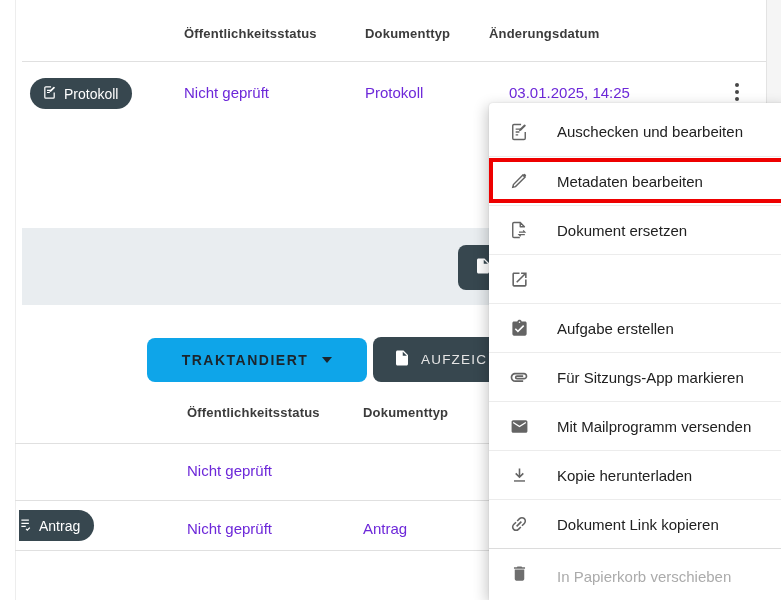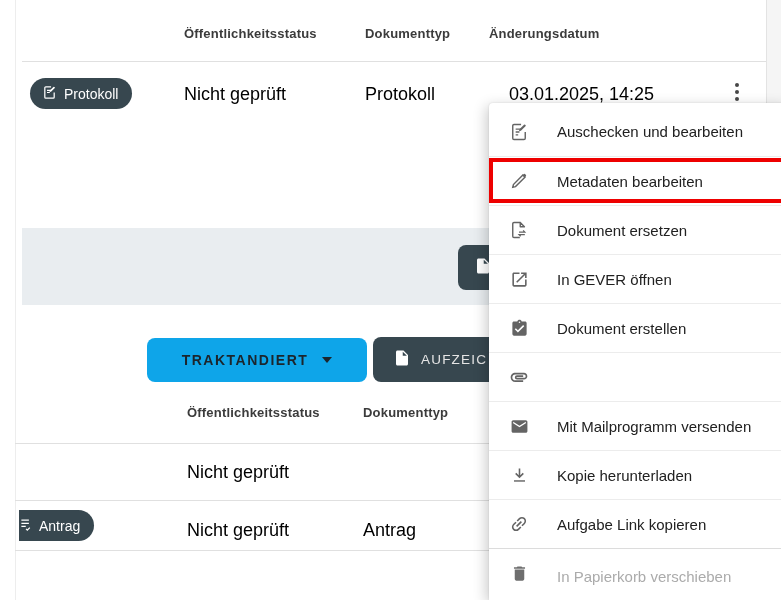--- a/index.html
+++ b/index.html
@@ -3,21 +3,21 @@
 <meta charset="utf-8">
 <style>
   html,body{margin:0;padding:0;background:#fff;}
   .page{position:relative;width:781px;height:600px;overflow:hidden;background:#fff;
         font-family:"Liberation Sans",sans-serif;color:#202124;}
   .vline{position:absolute;width:1px;background:#e3e3e3;}
   .hline{position:absolute;height:1px;background:#e0e0e0;}
 
   
   .th{position:absolute;font-size:13px;font-weight:bold;color:#3b3b3b;letter-spacing:.2px;white-space:nowrap;}
-  .cell{position:absolute;font-size:18px;color:#000000;white-space:nowrap;}
+  .cell{position:absolute;font-size:15px;color:#6d28d9;white-space:nowrap;}
 
   
   .chip{position:absolute;height:31px;background:#37474f;border-radius:16px;color:#fff;
         display:flex;align-items:center;gap:7px;padding:0 14px 0 12px;font-size:14px;white-space:nowrap;}
   .chip svg{flex:0 0 auto;}
   .chip-clip{position:absolute;overflow:hidden;}
   .chip-clip .chip{position:absolute;top:0;}
 
   
   .kebab{position:absolute;width:18px;height:22px;display:flex;flex-direction:column;
@@ -168,38 +168,38 @@
       </span>
       <span class="ml">Dokument ersetzen</span>
     </div>
 
     <div class="menu-item">
       <span class="mi">
         <svg viewBox="0 0 24 24" width="19" height="19">
             <path d="M19 19H5V5h7V3H5c-1.1 0-2 .9-2 2v14c0 1.1.9 2 2 2h14c1.1 0 2-.9 2-2v-7h-2v7zM14 3v2h3.59l-9.83 9.83 1.41 1.41L19 6.41V10h2V3h-7z" fill="currentColor"></path>
           </svg>
       </span>
-      <span class="ml">In GEVER öffnen</span>
     </div>
 
     <div class="menu-item">
       <span class="mi">
         <svg viewBox="0 0 24 24" width="19" height="19">
             <path d="M19 3h-4.18C14.4 1.84 13.3 1 12 1c-1.3 0-2.4.84-2.82 2H5c-1.1 0-2 .9-2 2v14c0 1.1.9 2 2 2h14c1.1 0 2-.9 2-2V5c0-1.1-.9-2-2-2zm-7 0c.55 0 1 .45 1 1s-.45 1-1 1-1-.45-1-1 .45-1 1-1zm-2 14-4-4 1.41-1.41L10 14.17l6.59-6.59L18 9l-8 8z" fill="currentColor"></path>
           </svg>
       </span>
-      <span class="ml">Dokument erstellen</span>
+      <span class="ml">Aufgabe erstellen</span>
     </div>
 
     <div class="menu-item">
       <span class="mi">
         <svg viewBox="0 0 24 24" width="20" height="20">
             <path d="M2 12.5C2 9.46 4.46 7 7.5 7H18c2.21 0 4 1.79 4 4s-1.79 4-4 4H9.5a2.5 2.5 0 0 1 0-5H17v2H9.41c-.55 0-.55 1 0 1H18c1.1 0 2-.9 2-2s-.9-2-2-2H7.5C5.57 9 4 10.57 4 12.5S5.57 16 7.5 16H17v2H7.5A5.5 5.5 0 0 1 2 12.5z" fill="currentColor"></path>
           </svg>
       </span>
+      <span class="ml">Für Sitzungs-App markieren</span>
     </div>
 
     <div class="menu-item">
       <span class="mi">
         <svg viewBox="0 0 24 24" width="19" height="19">
             <path d="M20 4H4c-1.1 0-2 .9-2 2v12c0 1.1.9 2 2 2h16c1.1 0 2-.9 2-2V6c0-1.1-.9-2-2-2zm0 4-8 5-8-5V6l8 5 8-5v2z" fill="currentColor"></path>
           </svg>
       </span>
       <span class="ml">Mit Mailprogramm versenden</span>
     </div>
@@ -215,21 +215,21 @@
     </div>
 
     <div class="menu-item">
       <span class="mi">
         <svg viewBox="0 0 24 24" width="20" height="20">
             <g transform="rotate(-45 12 12)">
               <path d="M3.9 12c0-1.71 1.39-3.1 3.1-3.1h4V7H7c-2.76 0-5 2.24-5 5s2.24 5 5 5h4v-1.9H7c-1.71 0-3.1-1.39-3.1-3.1zM8 13h8v-2H8v2zm9-6h-4v1.9h4c1.71 0 3.1 1.39 3.1 3.1s-1.39 3.1-3.1 3.1h-4V17h4c2.76 0 5-2.24 5-5s-2.24-5-5-5z" fill="currentColor"></path>
             </g>
           </svg>
       </span>
-      <span class="ml">Aufgabe Link kopieren</span>
+      <span class="ml">Dokument Link kopieren</span>
     </div>
 
     <div class="menu-item sep disabled">
       <span class="mi">
         <svg viewBox="0 0 24 24" width="19" height="19">
             <path d="M6 19c0 1.1.9 2 2 2h8c1.1 0 2-.9 2-2V7H6v12zM19 4h-3.5l-1-1h-5l-1 1H5v2h14V4z" fill="currentColor"></path>
           </svg>
       </span>
       <span class="ml">In Papierkorb verschieben</span>
     </div>

